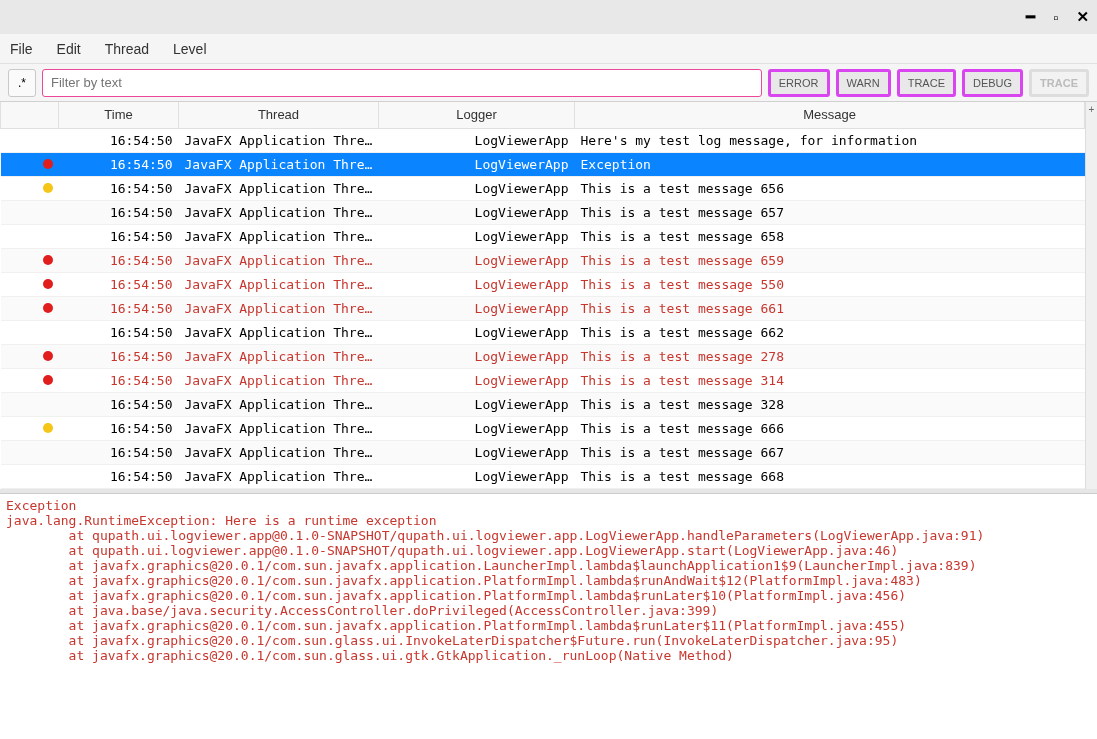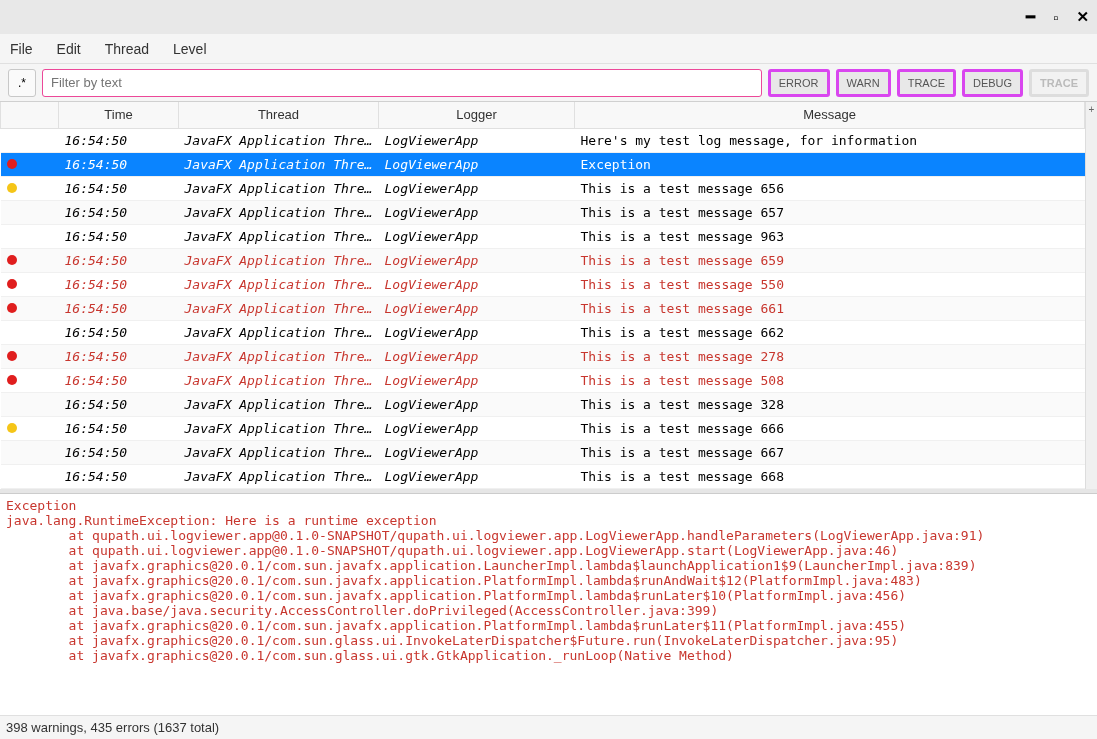--- a/index.html
+++ b/index.html
@@ -18,21 +18,21 @@
   .table-wrap { position: relative; flex: 0 0 380px; display:flex; background:#fff; }
   .table-scroll { flex:1; overflow-y: scroll; }
   table { width: 100%; border-collapse: collapse; table-layout: fixed; }
   thead th { position: sticky; top: 0; background: #f8f8f8; font-weight: normal; color: #333; font-size: 13px; height: 26px; border: 1px solid #e0e0e0; border-top: none; text-align: center; }
   col.dot { width: 58px; }
   col.time { width: 120px; }
   col.thread { width: 200px; }
   col.logger { width: 196px; }
   tbody td { height: 24px; padding: 0 6px; font-family: "DejaVu Sans Mono", monospace; font-size: 13px; white-space: nowrap; overflow: hidden; text-overflow: ellipsis; border-bottom: 1px solid #f0f0f0; }
   tbody tr.even { background: #fafafa; }
-  tbody tr td.center { text-align: left; font-style: italic; }
+  tbody tr td.center { text-align: right; }
   tbody tr.error td { color: #c8362e; }
   tbody tr.selected { background: #0a84ff; color: #fff; }
   tbody tr.selected td { color: #fff; }
   .dotc { display: inline-block; width: 10px; height: 10px; border-radius: 50%; }
   .dot-error { background: #e01e1e; }
   .dot-warn { background: #f5c518; }
   .plus-col { width: 12px; background: #f0f0f0; border-left: 1px solid #ddd; font-size: 10px; text-align: center; color: #666; padding-top:2px; }
   .detail { flex: 1; border-top: 1px solid #ccc; background: #fff; overflow-y: scroll; padding: 4px 6px; font-family: "DejaVu Sans Mono", monospace; font-size: 13px; color: #c8362e; white-space: pre; }
   .statusbar { height: 24px; background: #f5f5f5; border-top: 1px solid #e0e0e0; display: flex; align-items: center; padding: 0 6px; font-size: 13px; color: #333; }
   .splitter { height: 4px; background:#e6e6e6; }
@@ -113,21 +113,21 @@
                 <td class="center">16:54:50</td>
                 <td class="center">JavaFX Application Thread</td>
                 <td class="center">LogViewerApp</td>
                 <td>This is a test message 657</td>
               </tr>
               <tr>
                 <td class="center"></td>
                 <td class="center">16:54:50</td>
                 <td class="center">JavaFX Application Thread</td>
                 <td class="center">LogViewerApp</td>
-                <td>This is a test message 963</td>
+                <td>This is a test message 658</td>
               </tr>
               <tr class="error even">
                 <td class="center"><span class="dotc dot-error"></span></td>
                 <td class="center">16:54:50</td>
                 <td class="center">JavaFX Application Thread</td>
                 <td class="center">LogViewerApp</td>
                 <td>This is a test message 659</td>
               </tr>
               <tr class="error">
                 <td class="center"><span class="dotc dot-error"></span></td>
@@ -155,21 +155,21 @@
                 <td class="center">16:54:50</td>
                 <td class="center">JavaFX Application Thread</td>
                 <td class="center">LogViewerApp</td>
                 <td>This is a test message 278</td>
               </tr>
               <tr class="error">
                 <td class="center"><span class="dotc dot-error"></span></td>
                 <td class="center">16:54:50</td>
                 <td class="center">JavaFX Application Thread</td>
                 <td class="center">LogViewerApp</td>
-                <td>This is a test message 508</td>
+                <td>This is a test message 314</td>
               </tr>
               <tr class="even">
                 <td class="center"></td>
                 <td class="center">16:54:50</td>
                 <td class="center">JavaFX Application Thread</td>
                 <td class="center">LogViewerApp</td>
                 <td>This is a test message 328</td>
               </tr>
               <tr>
                 <td class="center"><span class="dotc dot-warn"></span></td>
@@ -207,17 +207,14 @@
         at javafx.graphics@20.0.1/com.sun.javafx.application.LauncherImpl.lambda$launchApplication1$9(LauncherImpl.java:839)
         at javafx.graphics@20.0.1/com.sun.javafx.application.PlatformImpl.lambda$runAndWait$12(PlatformImpl.java:483)
         at javafx.graphics@20.0.1/com.sun.javafx.application.PlatformImpl.lambda$runLater$10(PlatformImpl.java:456)
         at java.base/java.security.AccessController.doPrivileged(AccessController.java:399)
         at javafx.graphics@20.0.1/com.sun.javafx.application.PlatformImpl.lambda$runLater$11(PlatformImpl.java:455)
         at javafx.graphics@20.0.1/com.sun.glass.ui.InvokeLaterDispatcher$Future.run(InvokeLaterDispatcher.java:95)
         at javafx.graphics@20.0.1/com.sun.glass.ui.gtk.GtkApplication._runLoop(Native Method)</div>
 
   </div>
 
-  <div class="statusbar">
-    <span>398 warnings, 435 errors (1637 total)</span>
-  </div>
 
 </div>
 
 </body></html>

